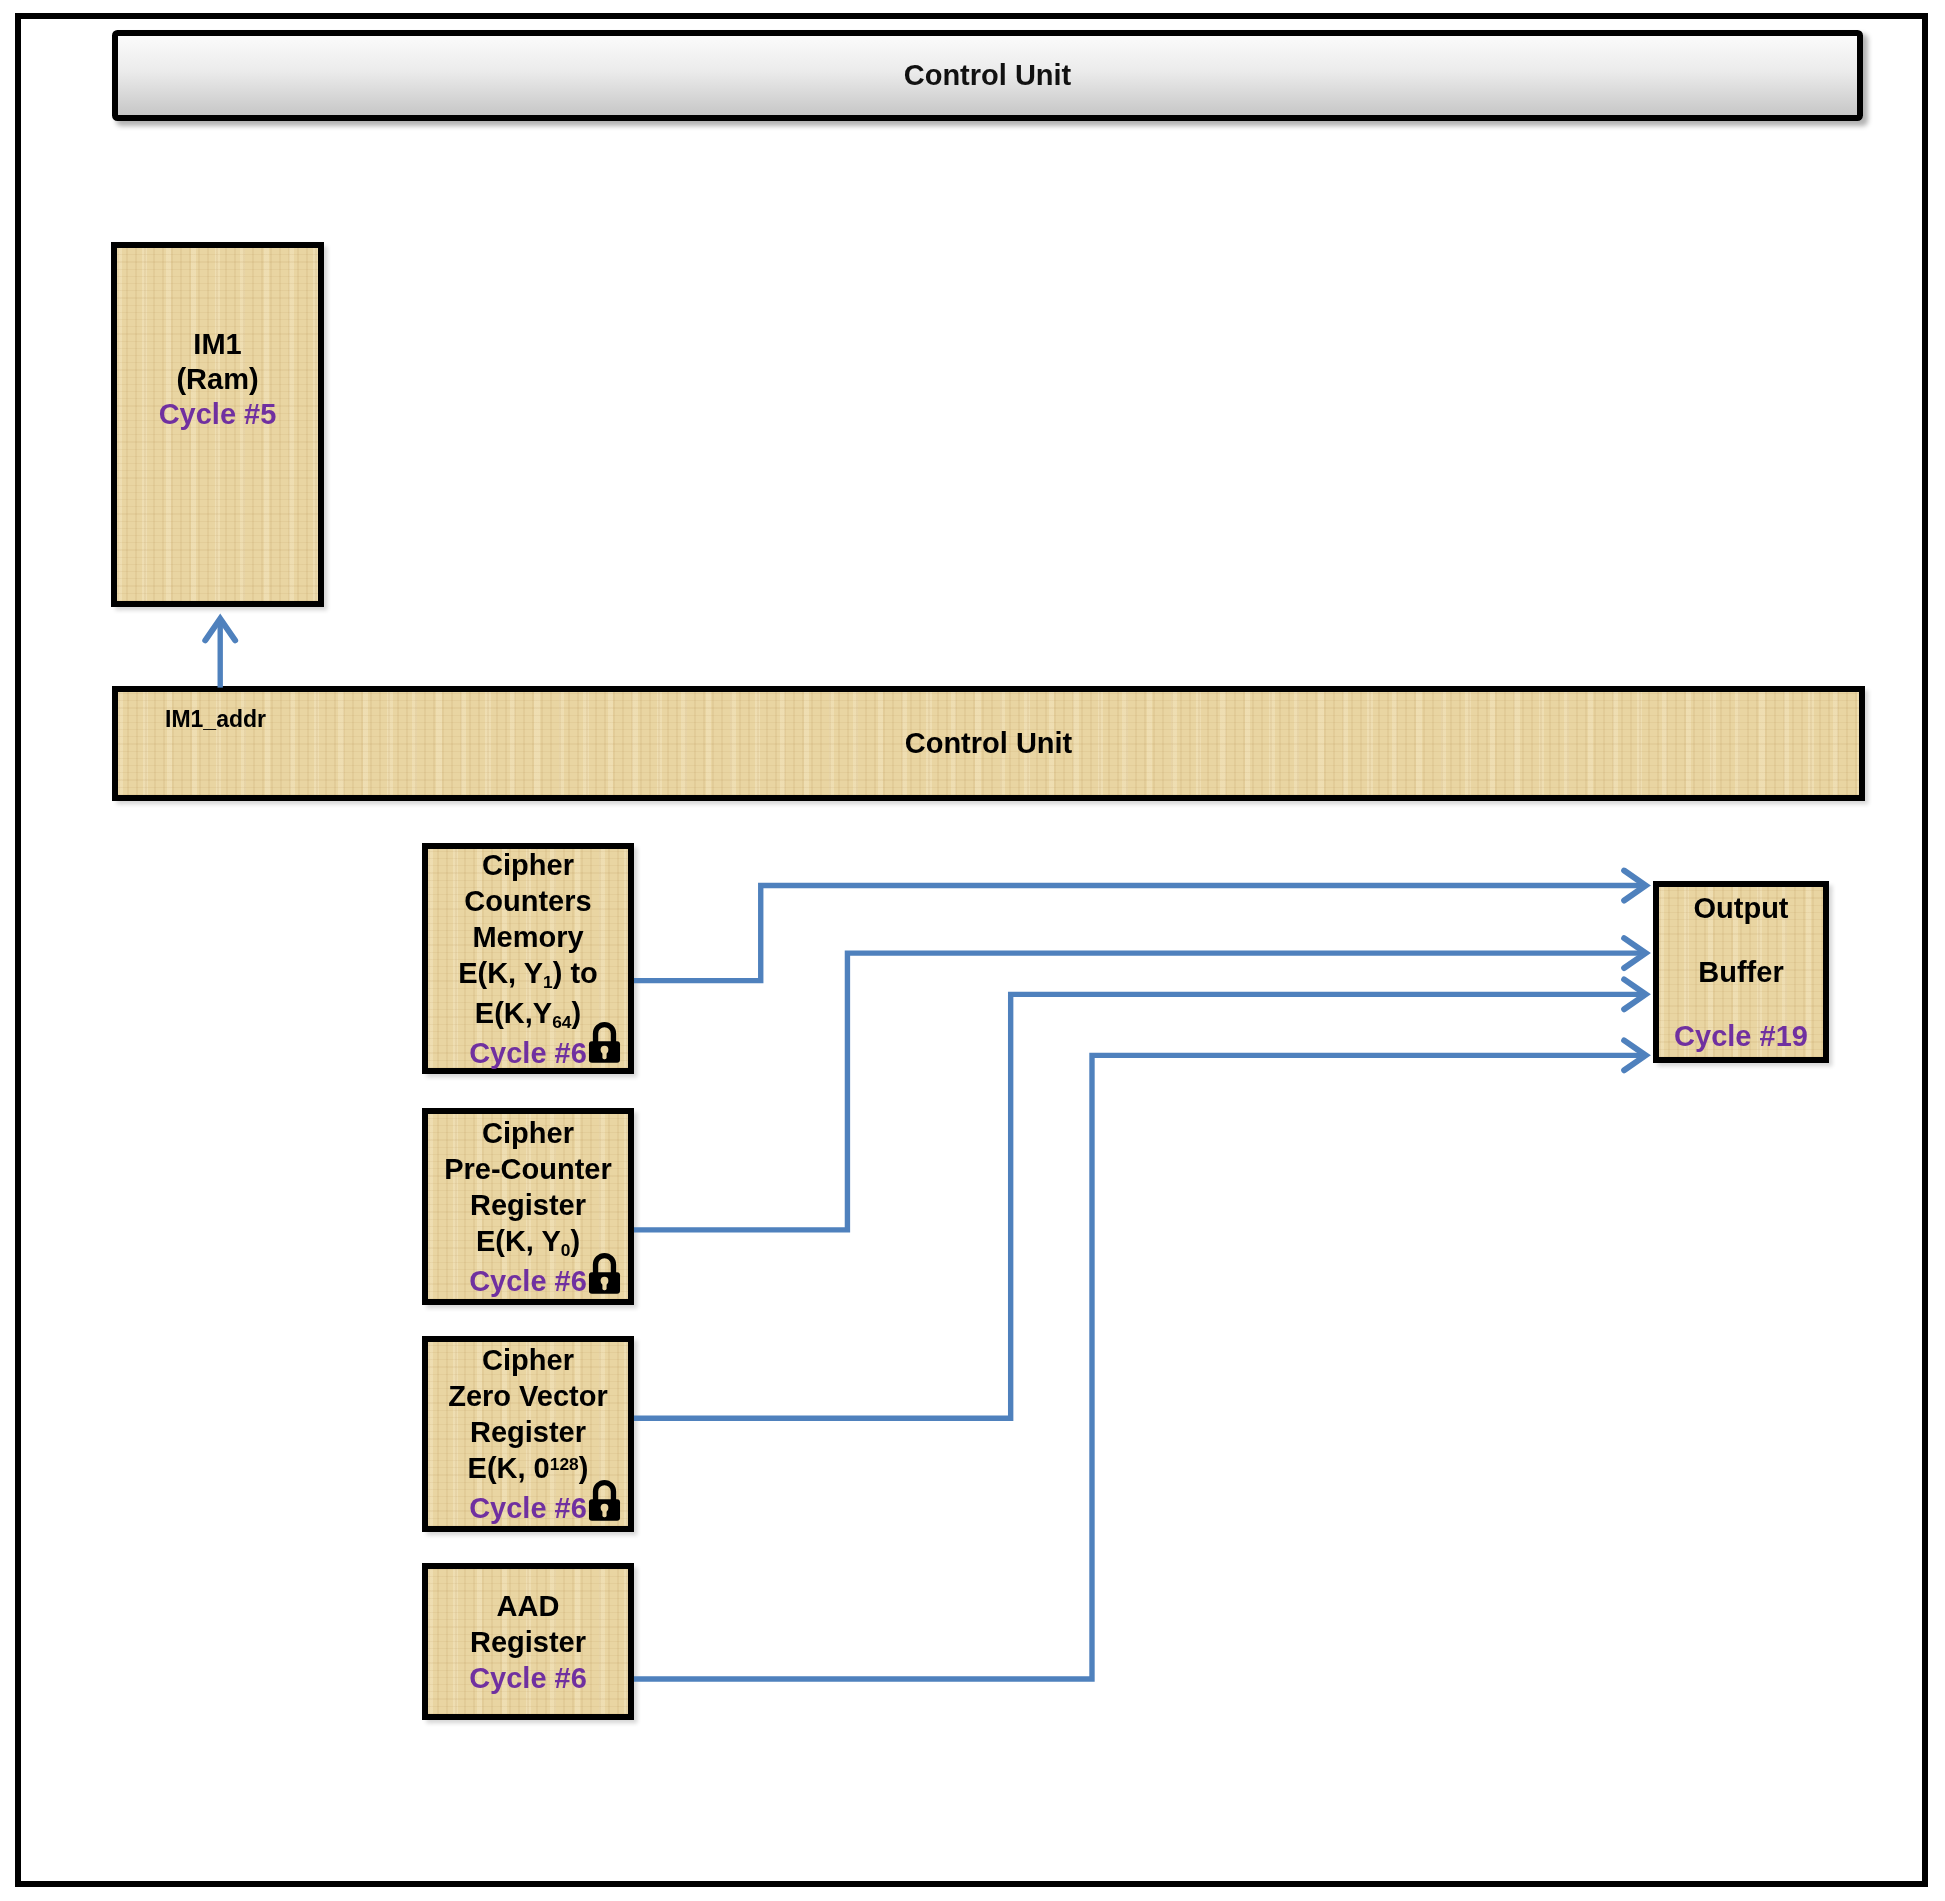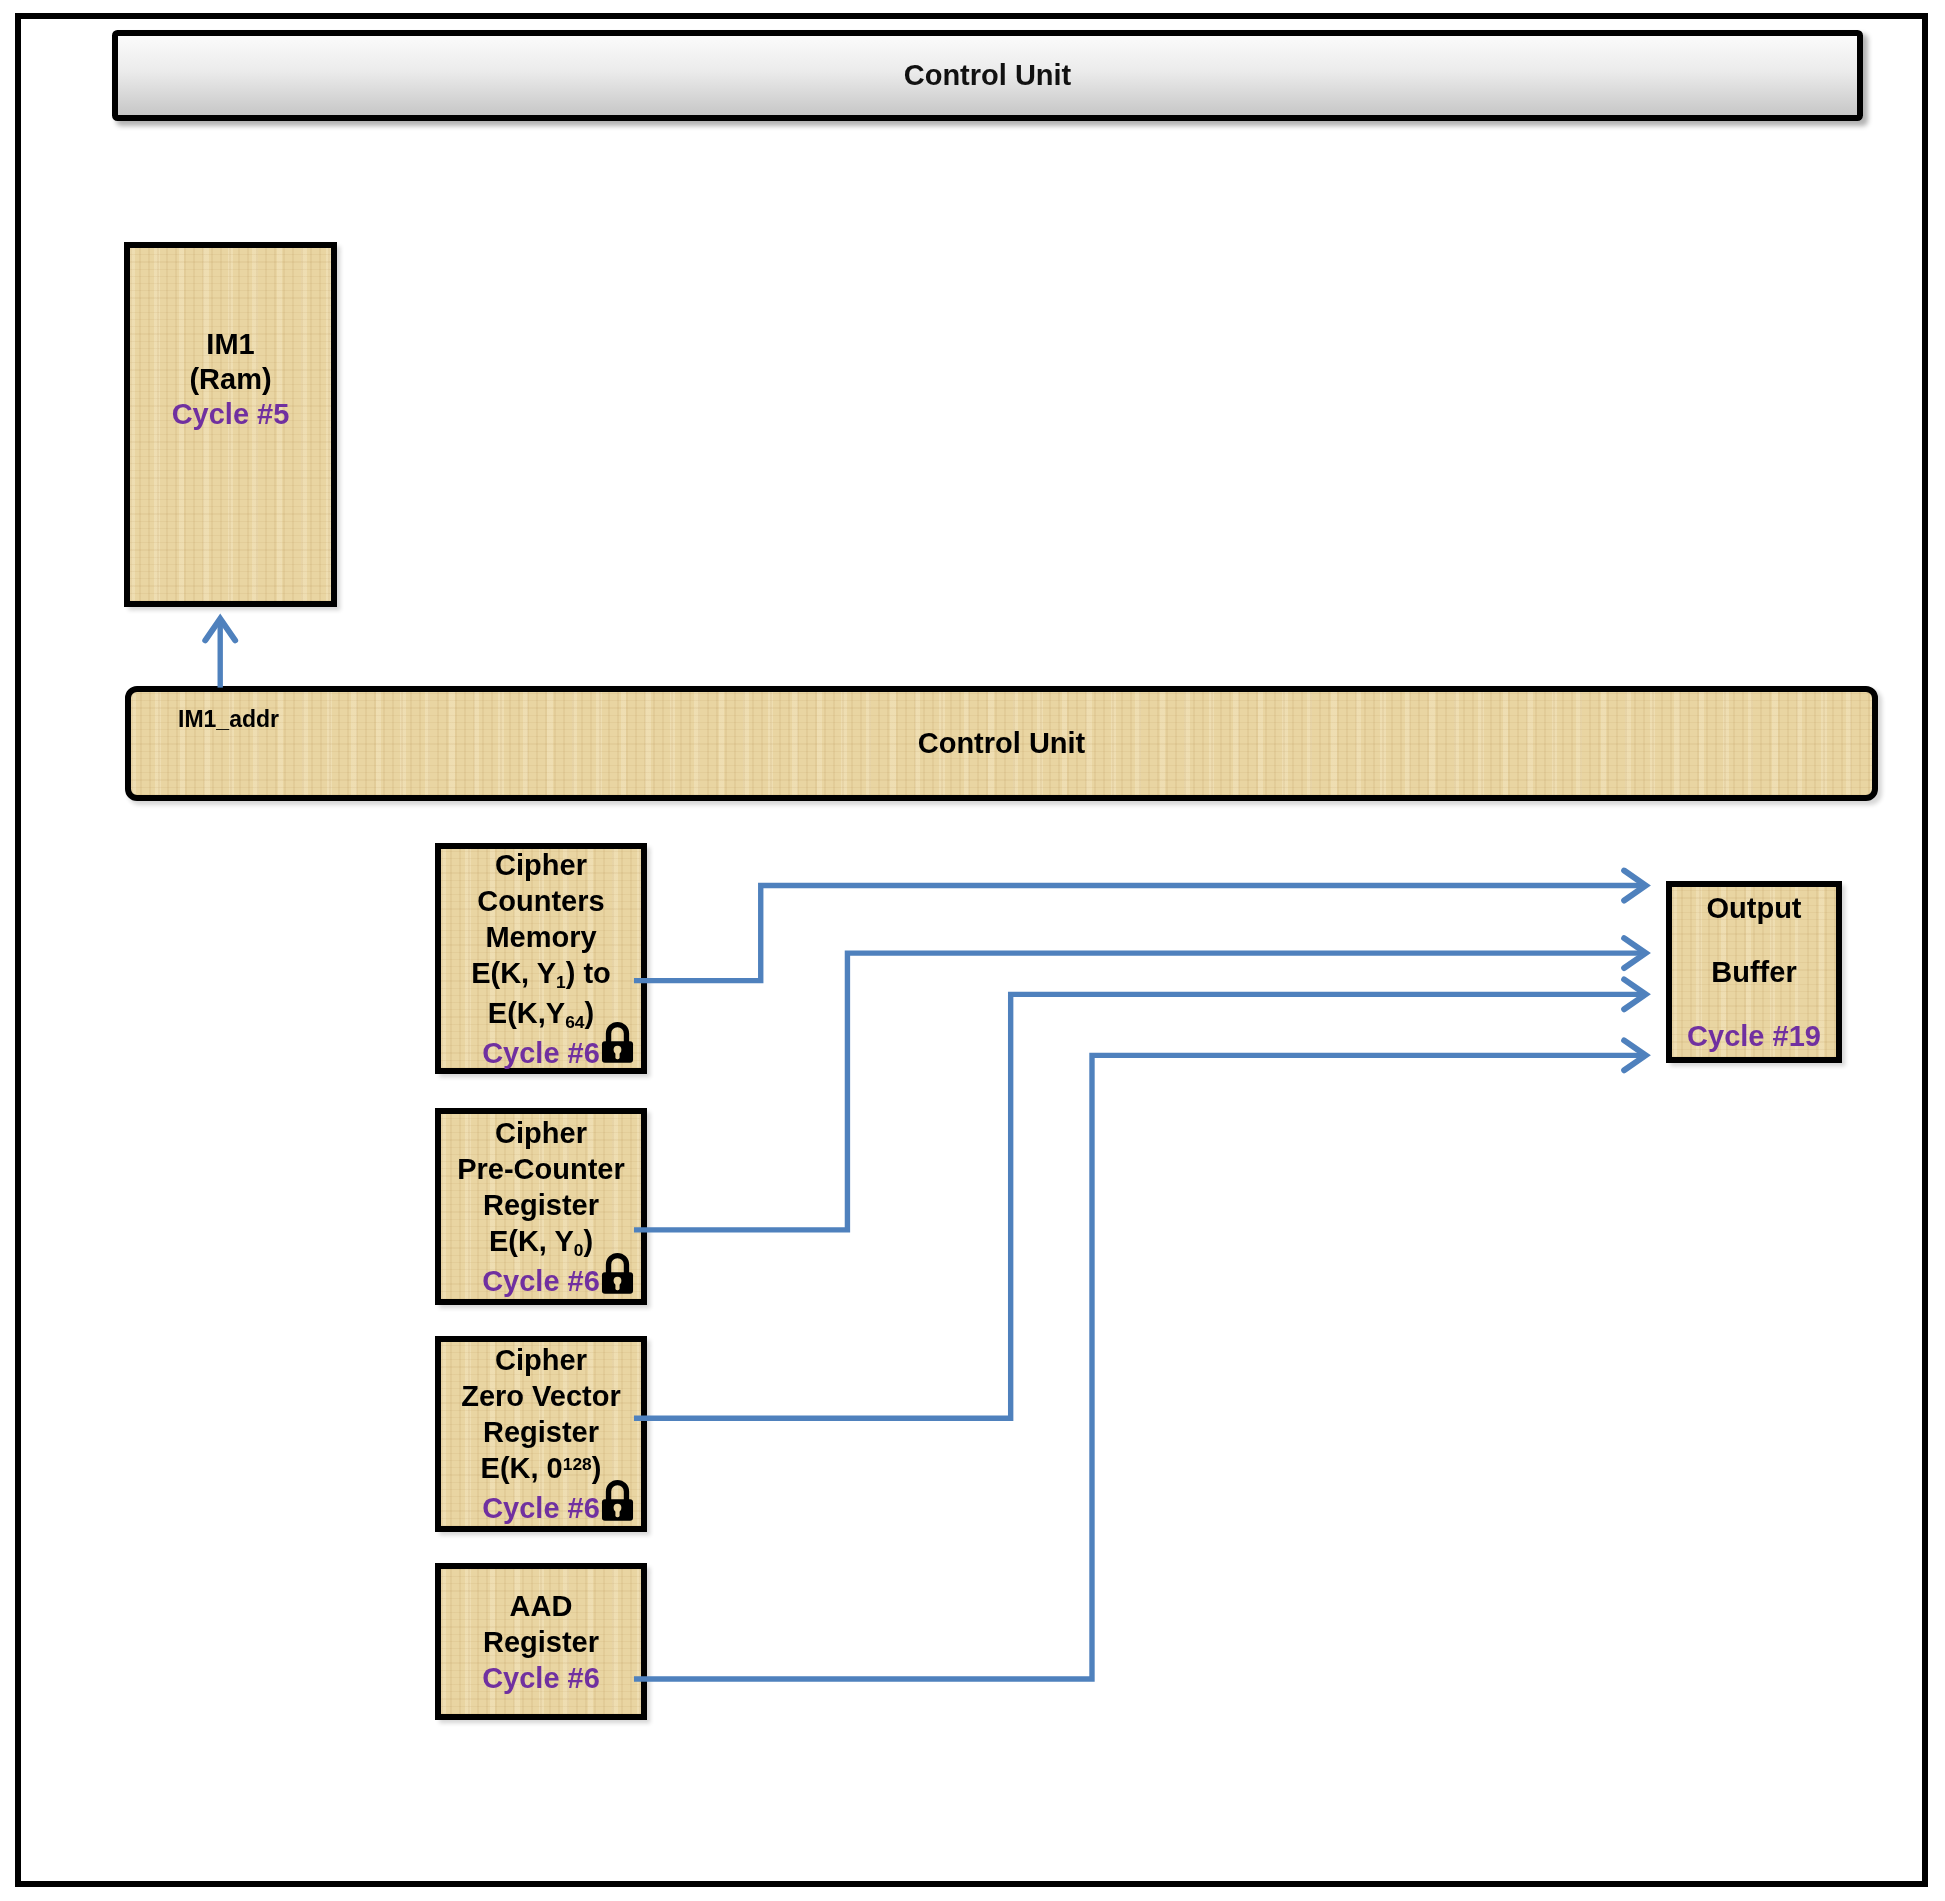--- a/index.html
+++ b/index.html
@@ -11,41 +11,40 @@
   #page-border{
     position:absolute;left:15px;top:13px;width:1913px;height:1874px;
     box-sizing:border-box;border:6.6px solid #000;background:transparent;
   }
   .papyrus{
     background-color:#e9d5a2;
     background-image:
       repeating-linear-gradient(90deg, rgba(166,124,62,0.10) 0px, rgba(166,124,62,0.10) 1.8px, rgba(0,0,0,0) 1.8px, rgba(0,0,0,0) 9px),
       repeating-linear-gradient(0deg, rgba(166,124,62,0.09) 0px, rgba(166,124,62,0.09) 1.2px, rgba(0,0,0,0) 1.2px, rgba(0,0,0,0) 7.2px),
       repeating-linear-gradient(90deg, rgba(255,248,225,0.25) 0px, rgba(255,248,225,0.25) 5.4px, rgba(0,0,0,0) 5.4px, rgba(0,0,0,0) 24.5px);
-    margin-left: 13px;
   }
   #header-bar{
     position:absolute;left:112px;top:30px;width:1751px;height:91px;
     box-sizing:border-box;border:6px solid #000;border-radius:5.4px;
     background:linear-gradient(180deg,#fbfbfb 0%,#ebebeb 45%,#c7c7c7 100%);
     box-shadow:4.8px 4.8px 5.4px rgba(0,0,0,0.30);
     display:flex;align-items:center;justify-content:center;
     font-weight:bold;font-size:29px;color:#111;
   }
   .box{
     position:absolute;box-sizing:border-box;border:6px solid #000;
     display:flex;flex-direction:column;align-items:center;justify-content:center;
     text-align:center;font-weight:bold;color:#000;
     box-shadow:3.6px 3.6px 4.2px rgba(0,0,0,0.16);
   }
   #im1-box{left:111px;top:242px;width:213px;height:365px;padding-bottom:90px;}
   #im1-box .line{font-size:29px;line-height:35px;}
   #control-bar{
     left:112px;top:686px;width:1753px;height:115px;
-    flex-direction:row;justify-content:center;align-items:center;border-radius:12px;
+    flex-direction:row;justify-content:center;align-items:center;
   }
   #control-bar .bar-title{font-size:29px;line-height:29px;}
   #im1-addr-label{
     position:absolute;left:47px;top:14.3px;font-size:23px;font-weight:bold;color:#000;
   }
   .reg-box{left:422px;width:212px;}
   #box-counters{top:843px;height:231px;}
   #box-precounter{top:1108px;height:197px;}
   #box-zerovector{top:1336px;height:196px;}
   #box-aad{top:1563px;height:157px;}

